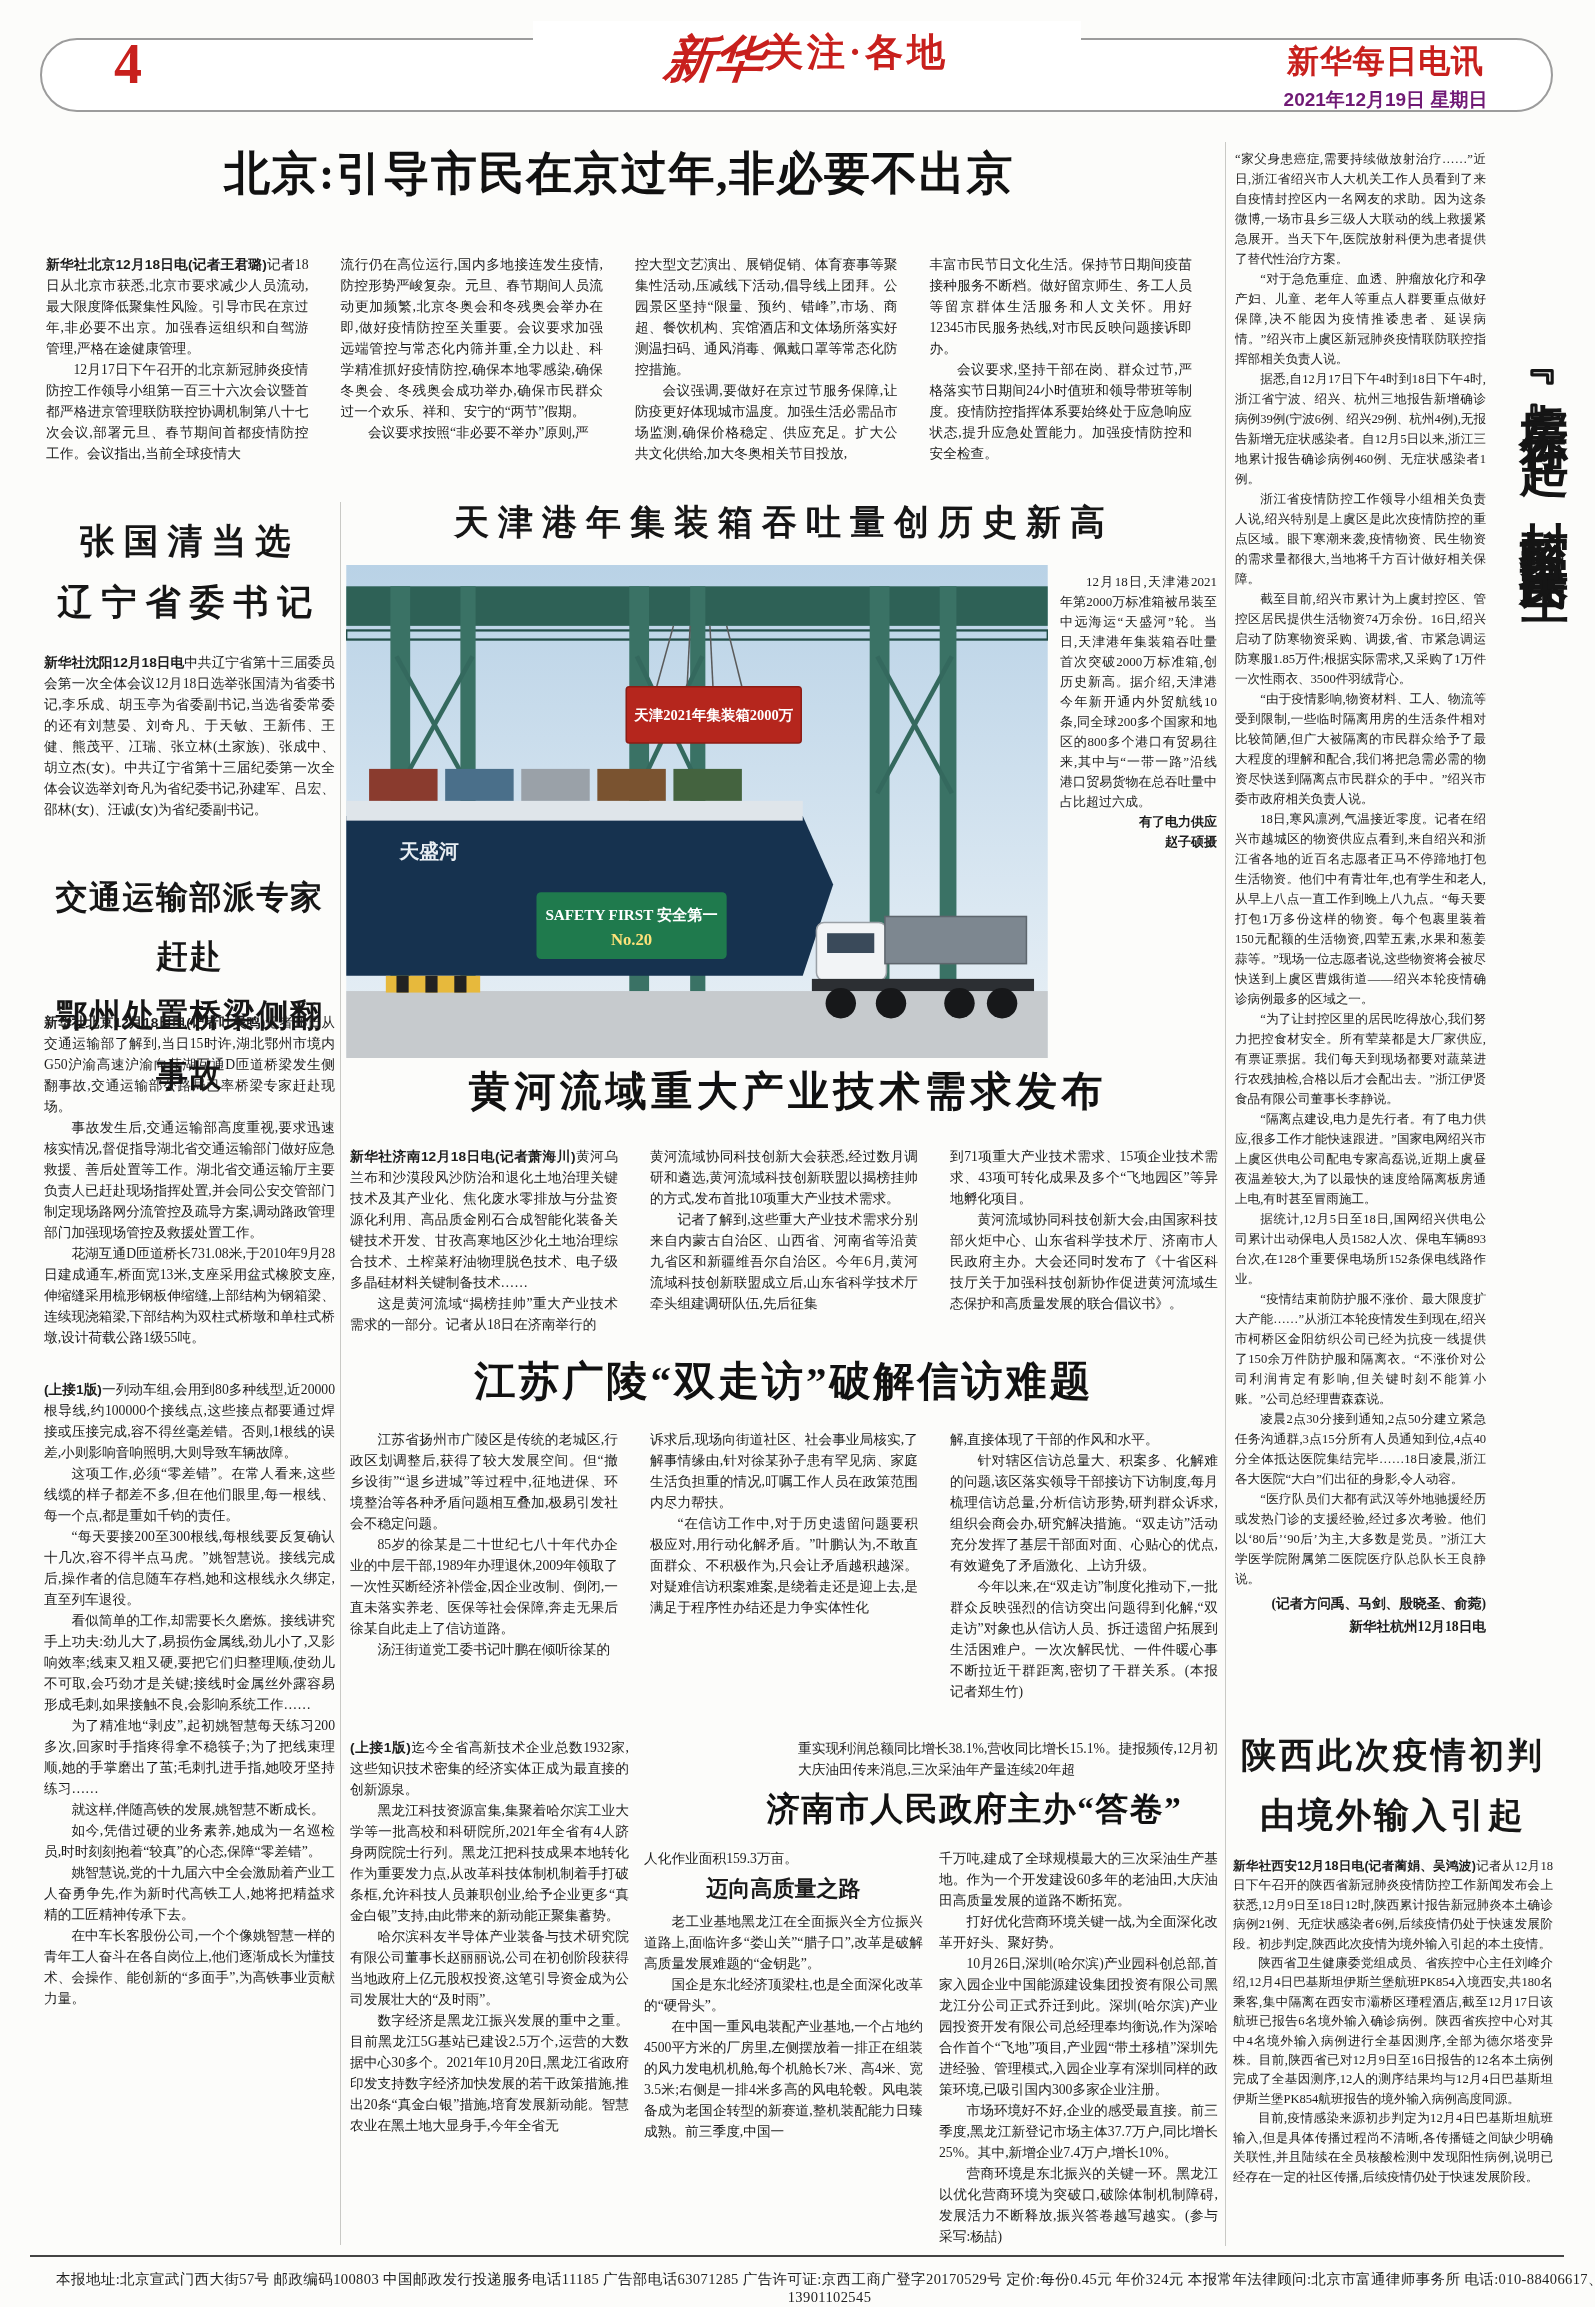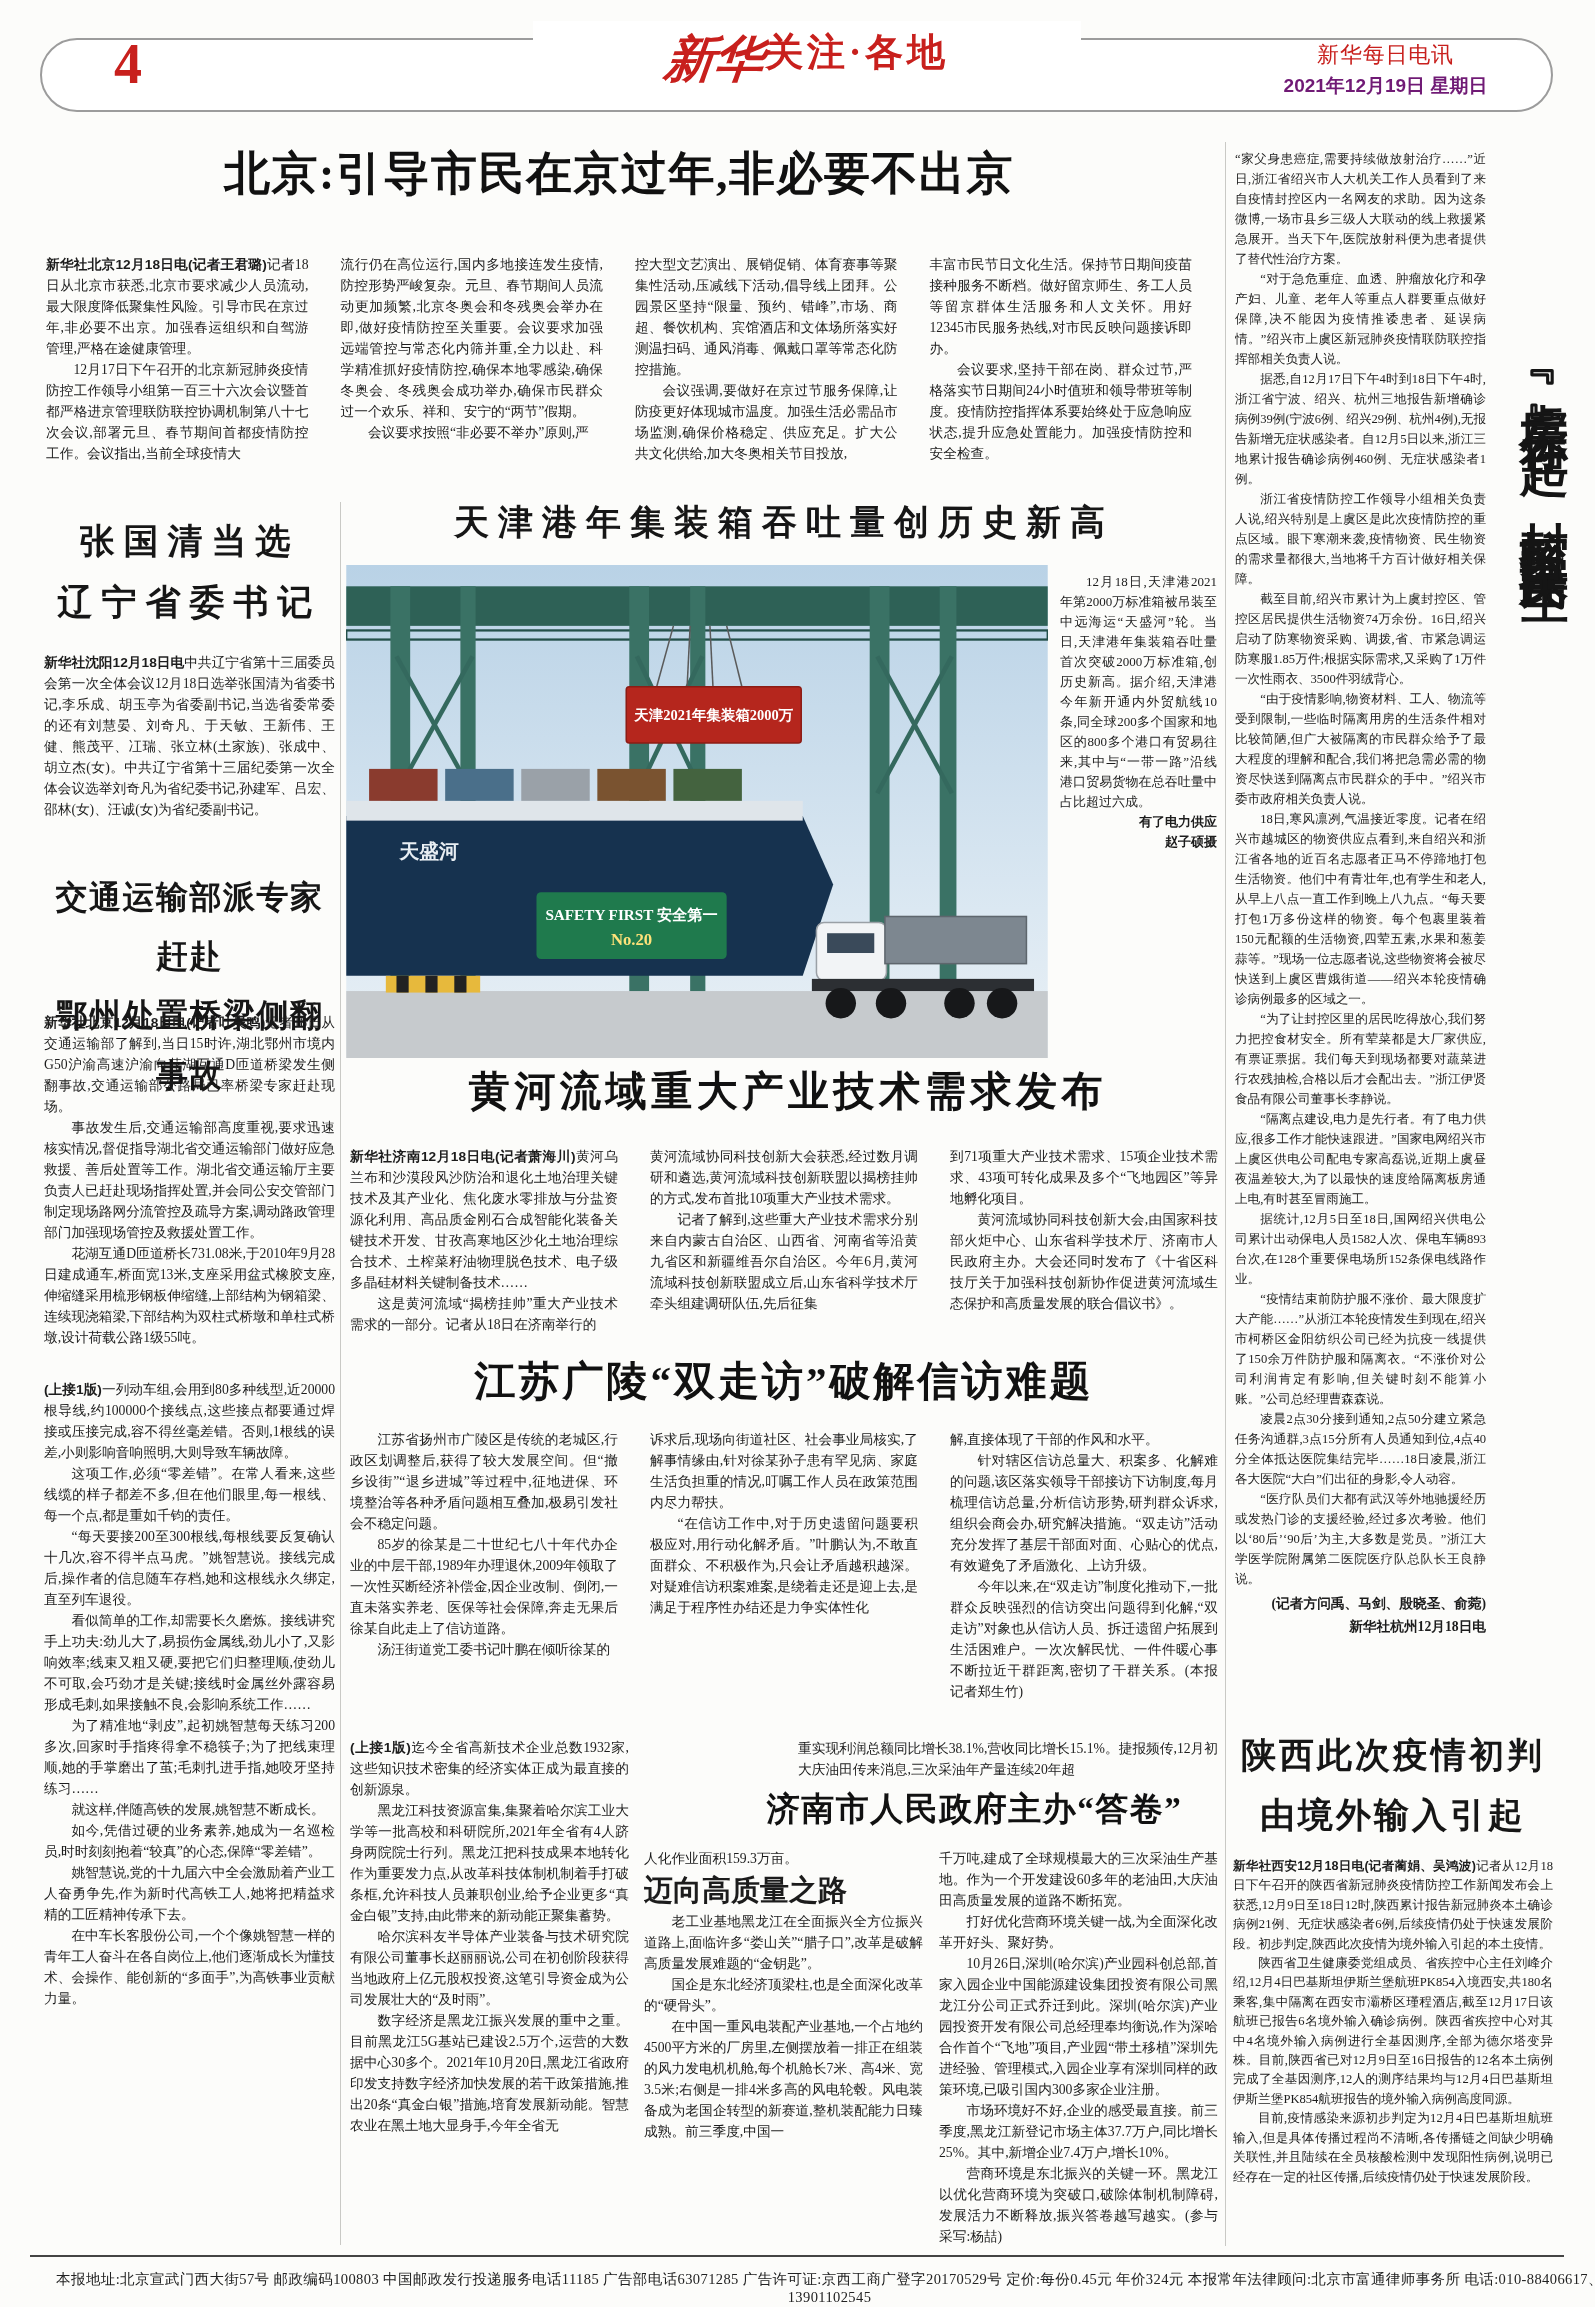--- a/index.html
+++ b/index.html
@@ -5,36 +5,36 @@
   html,body{margin:0;padding:0;background:#e8e8e4;}
   .page{position:relative;width:1595px;height:2307px;background:#fcfcfa;overflow:hidden;
         font-family:"Liberation Serif","DejaVu Serif",serif;color:#1c1c1c;}
   .abs{position:absolute;}
   
   .capsule{border:2.3px solid #9c9c9c;border-radius:40px;background:#fff;}
   .pageno{font-size:56px;font-weight:900;color:#c8201d;}
   .brand-script{font-size:50px;font-weight:900;font-style:italic;color:#c8201d;
         font-family:"Liberation Serif",serif;letter-spacing:-1.5px;transform:skewX(-6deg);display:inline-block;}
   .section-title{font-size:38px;font-weight:900;color:#c8201d;letter-spacing:3.8px;vertical-align:10.7px;}
-  .masthead{font-size:22px;font-weight:400;color:#c8201d;letter-spacing:0.8px;}
+  .masthead{font-size:32px;font-weight:700;color:#c8201d;letter-spacing:0.8px;}
   .dateline-top{font-size:19px;color:#701a75;font-family:"Liberation Sans",sans-serif;font-weight:bold;margin-top:3px;}
   
   .hl{font-weight:900;text-align:center;line-height:1.25;color:#111;}
   .hl-light{font-weight:600;text-align:center;color:#161616;}
   
   .body-txt{font-size:13.7px;line-height:21px;text-align:justify;overflow:hidden;}
   .body-txt p{margin:0;text-indent:2em;}
   .body-txt p.ni{text-indent:0;}
   .body-txt b{font-family:"Liberation Sans","DejaVu Sans",sans-serif;font-weight:bold;}
   .cols{display:flex;gap:32px;}
   .cols .col{flex:1;}
   .kaiti{font-size:12.6px;line-height:20px;}
   .vrule{width:0.8px;background:#c9c9c5;}
-  .subhead{font-family:Liberation Sans, sans-serif;font-weight:bold;font-size:29px;
-           text-indent:0 !important;margin:10.7px 0 !important;}
+  .subhead{font-family:Liberation Mono, monospace;font-weight:bold;font-size:22px;
+           text-align:center;text-indent:0 !important;margin:10.7px 0 !important;}
   .credit{font-weight:bold;text-align:right;}
   .byline{font-size:13.7px;font-weight:bold;text-align:right;line-height:23px;}
   .vertical-hl{writing-mode:vertical-rl;text-orientation:upright;font-size:49px;font-weight:900;
                letter-spacing:9px;color:#151515;line-height:1.05;}
   .footer{font-size:14.5px;text-align:center;color:#222;letter-spacing:0.4px;padding-left:32px;}
   .frag{font-size:13.7px;line-height:21px;text-align:justify;overflow:hidden;}
 </style>
 </head>
 <body>
 

